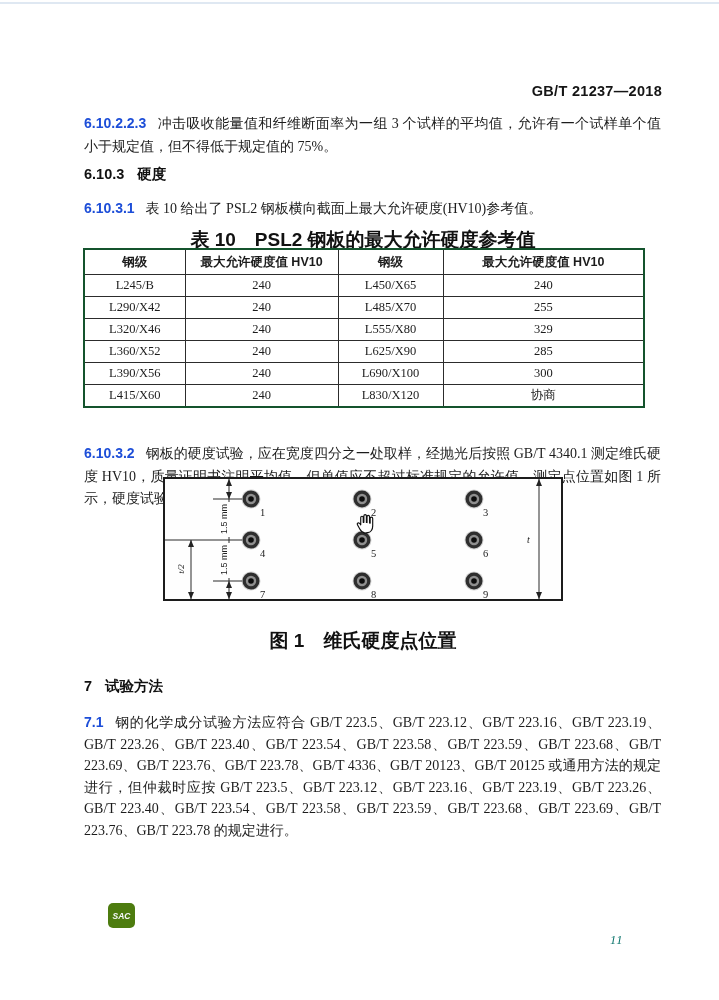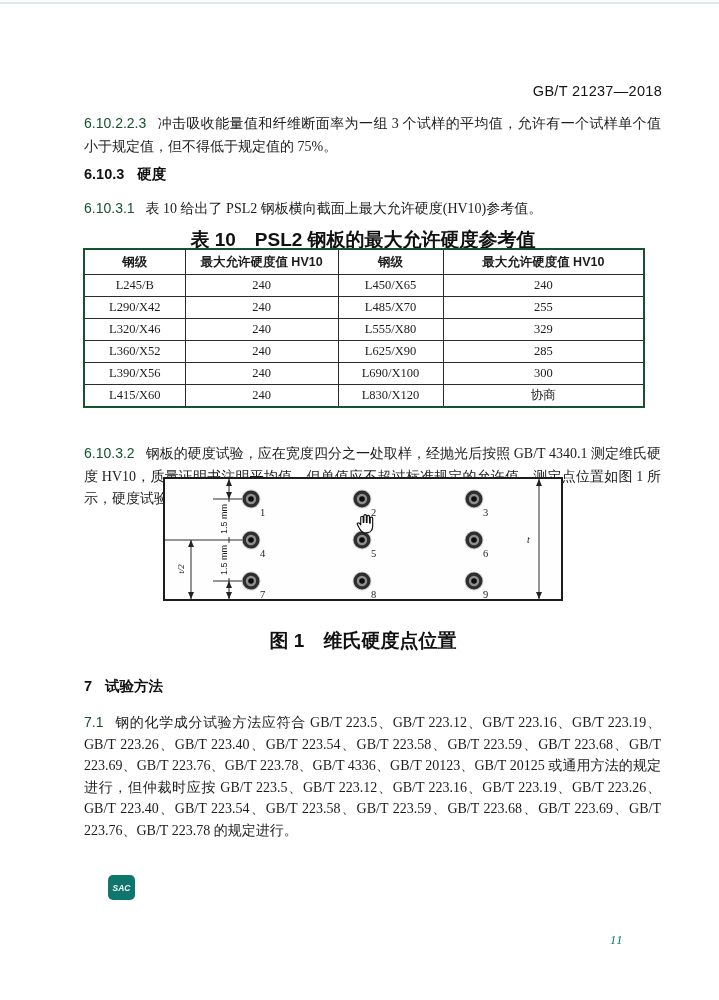--- a/index.html
+++ b/index.html
@@ -8,29 +8,29 @@
     width:719px;height:1000px;
     background:#ffffff;
     overflow:hidden;
     font-family:"Liberation Serif","DejaVu Serif",serif;
     color:#1d1d1d;
   }
   .topline{position:absolute;left:0;top:2px;width:719px;height:2px;background:#d9e4f0;opacity:.85;}
   .std-code{
     position:absolute;right:57px;top:83px;
     font-family:"Liberation Sans","DejaVu Sans",sans-serif;
-    font-weight:normal;font-size:14.5px;color:#151515;letter-spacing:.3px;
+    font-weight:bold;font-size:14.5px;color:#151515;letter-spacing:.3px;
   }
   .para{
     position:absolute;left:84px;width:577px;
     font-size:14px;line-height:22.5px;text-align:justify;color:#1c1c1c;
   }
   .cnum{
     font-family:"Liberation Sans","DejaVu Sans",sans-serif;
-    font-weight:normal;color:#14532d;margin-right:11px;
+    font-weight:bold;color:#1d4ed8;margin-right:11px;
   }
   .heading{
     position:absolute;left:84px;
     font-family:"Liberation Sans","DejaVu Sans",sans-serif;
     font-weight:bold;font-size:14.5px;color:#111;
   }
   .heading .hnum{margin-right:13px;}
   .tbl-caption,.fig-caption{
     position:absolute;text-align:center;
     font-family:"Liberation Sans","DejaVu Sans",sans-serif;
@@ -49,22 +49,22 @@
     padding:0;height:21px;font-weight:normal;
     font-family:"Liberation Serif","DejaVu Serif",serif;
   }
   table.t10 th{height:24px;font-weight:bold;font-family:"Liberation Sans","DejaVu Sans",sans-serif;font-size:12.5px;}
   .figure-box{
     position:absolute;left:163px;top:477px;width:396px;height:120px;
     border:2px solid #1c1c1c;background:#fefefe;
   }
   .figure-box svg{display:block;}
   .watermark{
-    position:absolute;left:108px;top:875px;width:27px;height:25px;
-    background:#0f766e;border-radius:5px;
+    position:absolute;left:108px;top:903px;width:27px;height:25px;
+    background:#4d7c0f;border-radius:5px;
     display:flex;align-items:center;justify-content:center;
     font-family:"Liberation Sans","DejaVu Sans",sans-serif;
     font-weight:bold;font-style:italic;font-size:8.5px;color:#f6f8fb;
     filter:blur(.3px);
   }
   .page-num{
     position:absolute;left:610px;top:933px;
     font-size:12.5px;color:#0f766e;letter-spacing:1px;font-style:italic;
   }
 </style>

